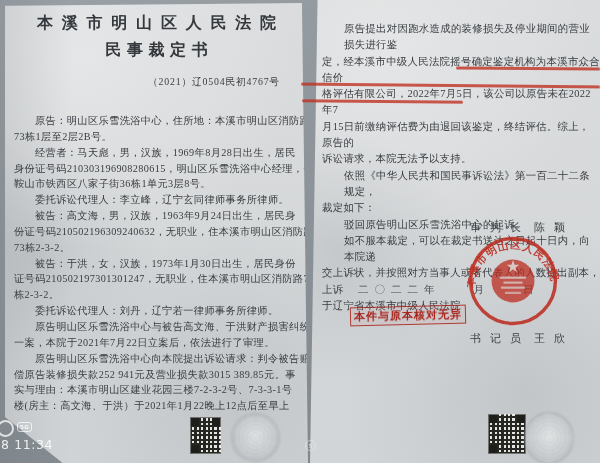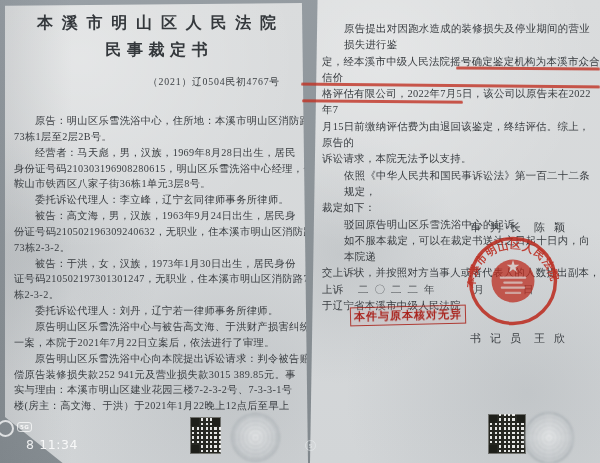--- a/index.html
+++ b/index.html
@@ -82,21 +82,21 @@
     radial-gradient(145% 125% at 55% 40%, transparent 62%, rgba(62,68,74,.28) 100%),
     linear-gradient(90deg, rgba(70,76,82,.12), transparent 12%);}
   
   .status{position:absolute;left:0;top:418px;z-index:5;color:rgba(255,255,255,.85);}
   .sig-circle{position:absolute;left:-3px;top:2px;width:13px;height:13px;
     border:2px solid rgba(255,255,255,.75);border-radius:50%;}
   .badge5g{position:absolute;left:17px;top:4px;border:1px solid rgba(255,255,255,.7);
     border-radius:3px;font:600 5.5px "DejaVu Sans",sans-serif;color:rgba(255,255,255,.85);
     padding:1px 2px;letter-spacing:.5px;}
   .time{position:absolute;left:1px;top:19px;font:500 12.5px "DejaVu Sans",sans-serif;
-    letter-spacing:.6px;white-space:nowrap;padding-left:25px;}
+    letter-spacing:.6px;white-space:nowrap;}
   .mini-badge{position:absolute;left:305px;top:440px;z-index:5;width:9px;height:9px;
     border:1px solid rgba(235,238,240,.55);border-radius:50%;color:rgba(235,238,240,.6);
     font:600 5.5px "DejaVu Sans",sans-serif;display:flex;align-items:center;justify-content:center;
     filter:blur(.3px);}
 </style>
 </head>
 <body>
 
 <div class="stage">
 

